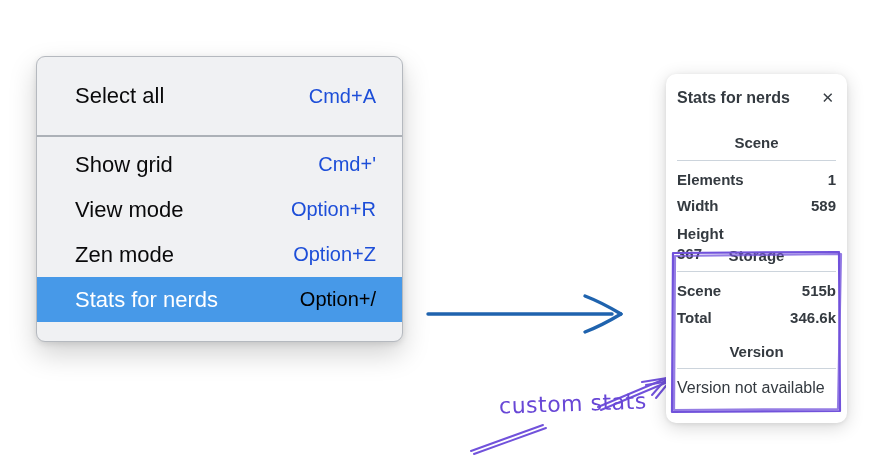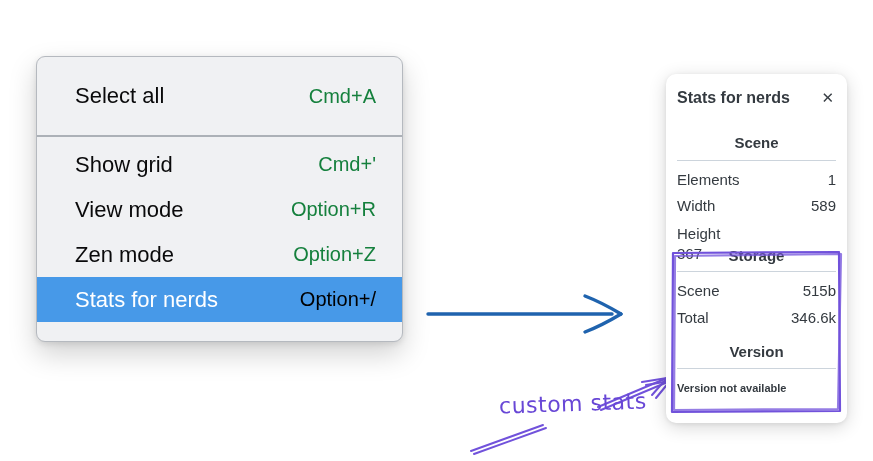--- a/index.html
+++ b/index.html
@@ -21,21 +21,21 @@
     padding-bottom:19px;
     overflow:hidden;
   }
   .menu-row {
     display:flex; justify-content:space-between; align-items:center;
     height:45px; padding:0 26px 0 38px;
     font-size:22px; color:#0a0a0b;
     cursor:default;
   }
   .menu-row.first { height:78px; }
-  .menu-row .shortcut { font-size:20px; color:#15803d; }
+  .menu-row .shortcut { font-size:20px; color:#1d4ed8; }
   .menu-divider { border-top:2px solid #acb1b7; }
   .menu-group { padding-top:5px; }
   .menu-row.selected { background:#4799e8; color:#ffffff; }
   .menu-row.selected .shortcut { color:#000000; }
 
   
   .blue-arrow-svg { position:absolute; left:422px; top:292px; }
   .violet-arrow-svg { position:absolute; left:420px; top:370px; }
   .annotation-label {
     position:absolute; left:499px; top:391px;
@@ -63,25 +63,25 @@
   .section-heading { text-align:center; font-weight:bold; font-size:15px; line-height:18px; }
   .hd-scene   { margin-top:24px; }
   .hd-storage { margin-top:3px; }
   .hd-version { margin-top:15px; }
   .p-divider { border-top:1px solid #ccd4dc; }
   .dv-scene   { margin-top:8px; }
   .dv-storage { margin-top:6px; }
   .dv-version { margin-top:7px; }
   .stat-row {
     display:flex; justify-content:space-between;
-    font-size:15px; height:20px; line-height:20px;
+    font-size:15px; height:20px; line-height:20px;font-weight:bold;
   }
   .r1 { margin-top:9px; } .r2 { margin-top:6px;justify-content:space-between; } .r3 { margin-top:8px;flex-direction:column; }
   .r4 { margin-top:9px; } .r5 { margin-top:7px; }
-  .note-row { margin-top:9px; font-size:11px; height:20px; line-height:20px;font-weight:bold; }
+  .note-row { margin-top:9px; font-size:16px; height:20px; line-height:20px; }
 
   .sketch-rect-svg { position:absolute; left:3px; top:175px; }
 </style>
 </head>
 <body>
 
 <div class="context-menu">
   <div class="menu-row first">
     <span>Select all</span>
     <span class="shortcut">Cmd+A</span>

